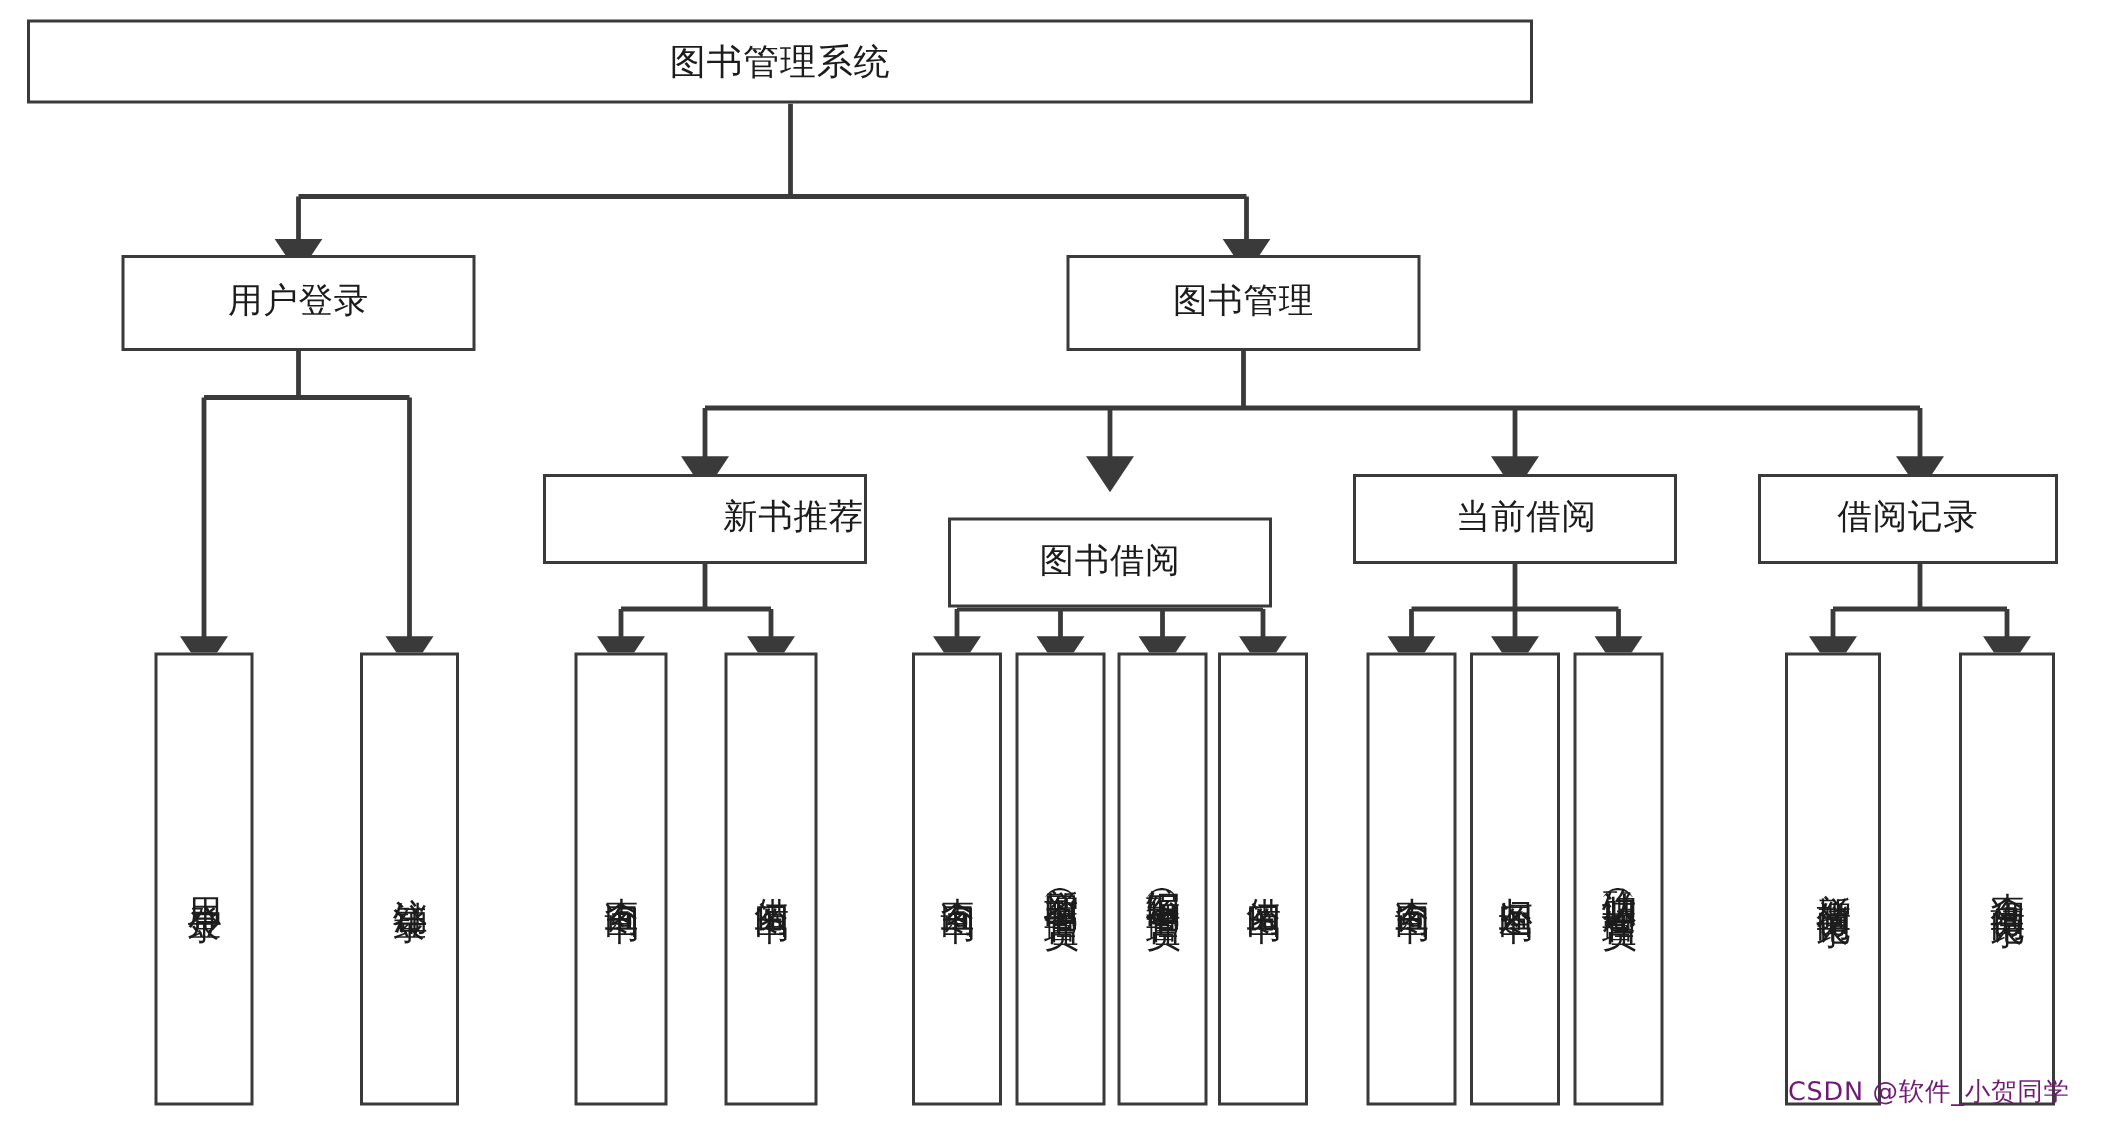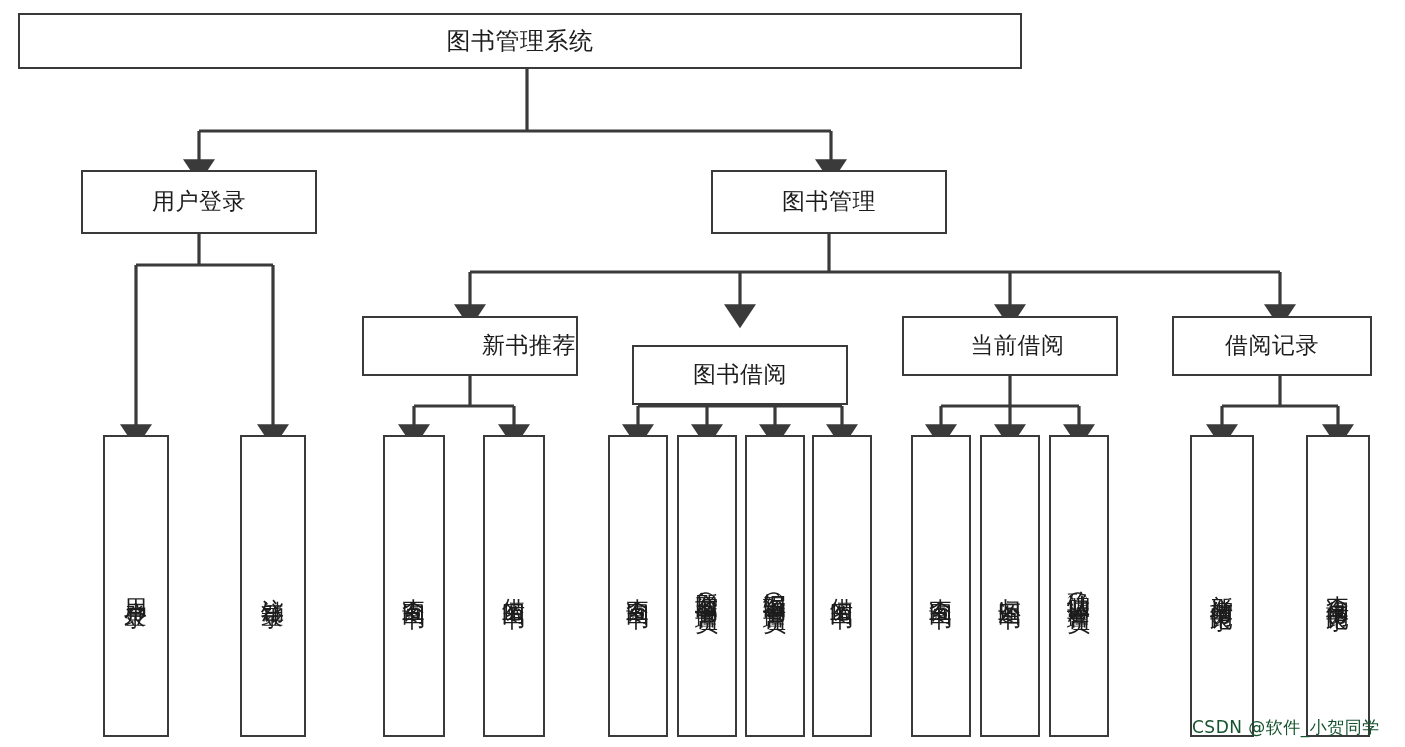--- a/index.html
+++ b/index.html
@@ -56,21 +56,21 @@
     text-orientation: upright;
     font-size: 23px;
     line-height: 1.05;
     letter-spacing: 3px;
     white-space: nowrap;
     max-height: 290px;
   }
   .watermark {
     position: absolute;
     font-size: 17px;
-    color: #14532d;
+    color: #701a75;
     white-space: nowrap;
     letter-spacing: 0.5px;
     pointer-events: none;
   }
 </style>
 </head>
 <body>
 
 <div id="canvas">
 

